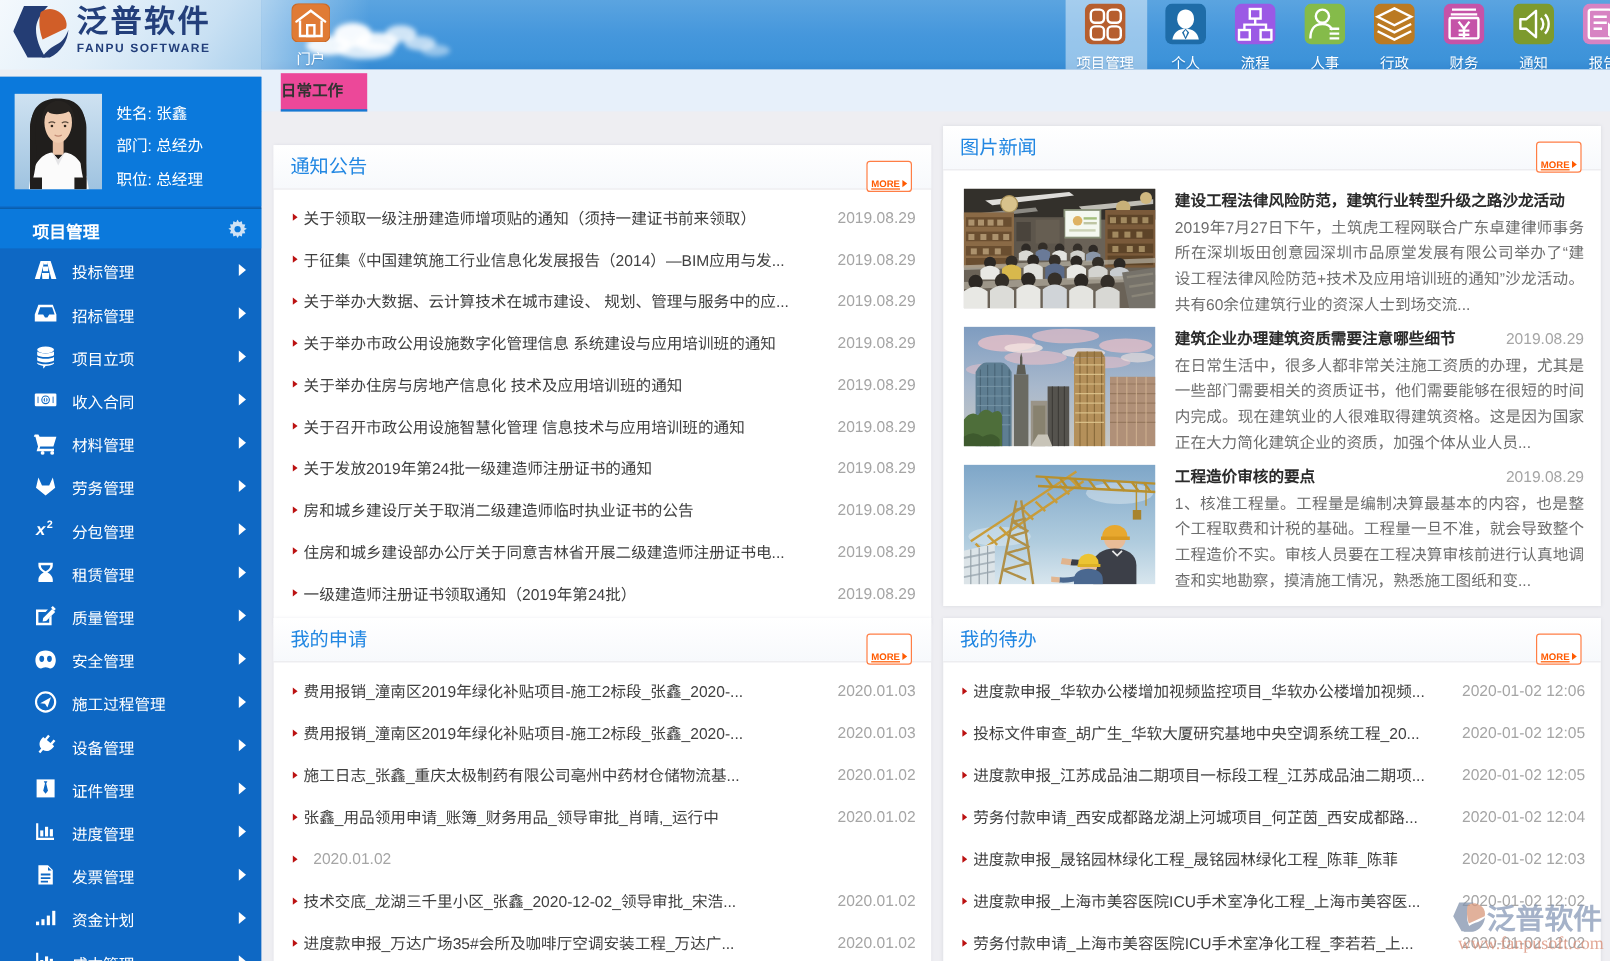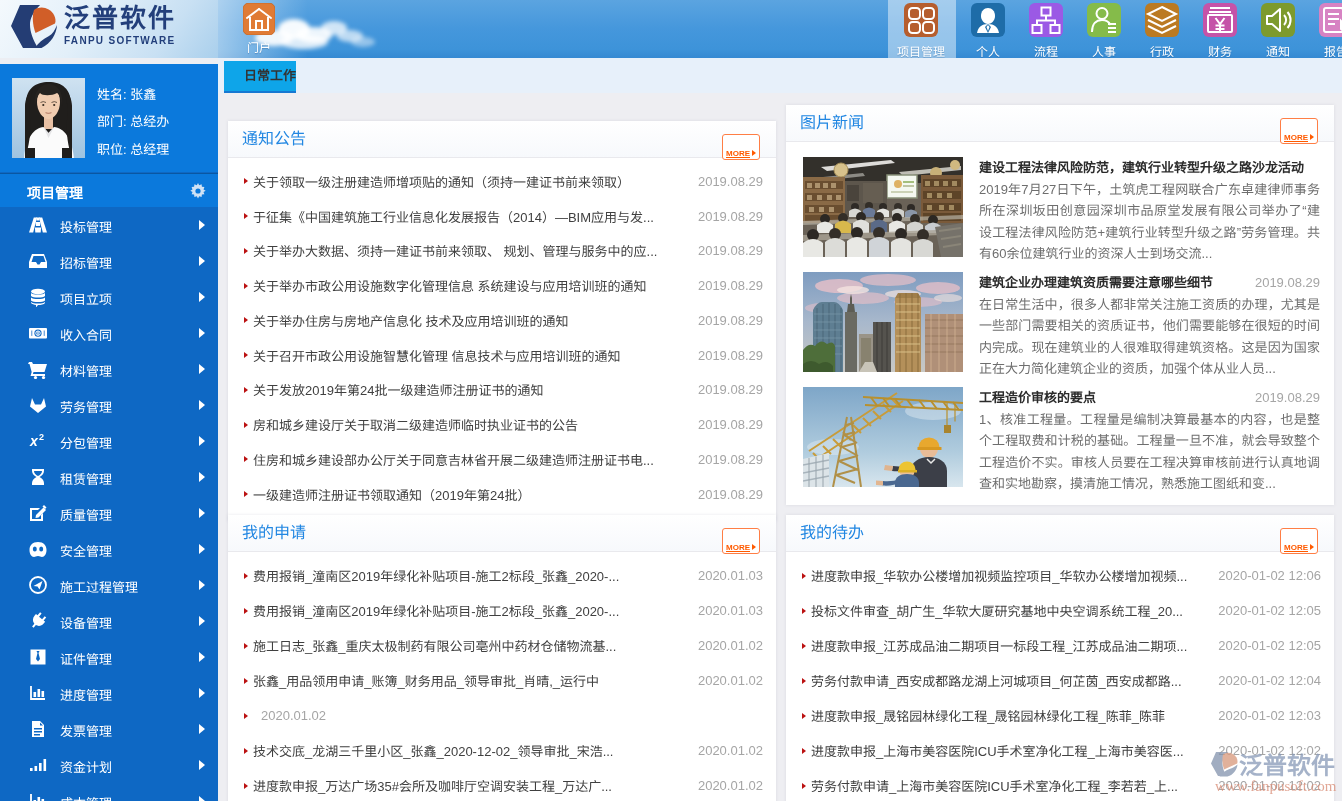--- a/index.html
+++ b/index.html
@@ -31,23 +31,23 @@
 #band .btext{position:absolute;left:27px;top:8px;font-size:14px;font-weight:bold;color:#fff;}
 #band .gear{position:absolute;right:12px;top:9px;}
 #menu{position:absolute;left:0;top:143px;width:218px;}
 .mitem{position:relative;height:36px;}
 .mitem .micon{position:absolute;left:28px;top:8px;width:20px;height:20px;}
 .mitem .mtext{position:absolute;left:60px;top:10px;font-size:13px;color:#fff;}
 .mitem .marrow{position:absolute;right:13px;top:13px;width:0;height:0;
   border-left:6px solid #fff;border-top:5px solid transparent;border-bottom:5px solid transparent;}
 
 #tabstrip{position:absolute;left:218px;top:58px;width:1124px;height:35px;background:#e7f0fa;}
-#tab1{position:absolute;left:6px;top:3px;width:72px;height:33px;background:#0ea5e9;
+#tab1{position:absolute;left:16px;top:3px;width:72px;height:33px;background:#ec4899;
   border-bottom:3px solid #1678d2;color:#333;font-size:13px;font-weight:bold;
-  text-align:right;line-height:30px;}
+  text-align:left;line-height:30px;}
 #content{position:absolute;left:218px;top:93px;width:1124px;height:708px;background:#eeeef2;}
 .panel{position:absolute;background:#fff;box-shadow:0 0 3px rgba(120,130,150,0.18);}
 #p1{left:10px;top:12px;width:548px;height:400px;margin-top:16px;}
 #p2{left:568px;top:12px;width:548px;height:400px;}
 #p3{left:10px;top:422px;width:548px;height:290px;}
 #p4{left:568px;top:422px;width:548px;height:290px;}
 .phead{position:relative;height:37px;border-bottom:1px solid #e9e9ed;background:linear-gradient(180deg,#ffffff,#f7f9fc);}
 .phead .ptitle{position:absolute;left:14px;top:4px;font-size:16px;color:#2287e2;}
 .phead .more{position:absolute;right:16px;top:13px;height:15px;line-height:13px;padding:12px 3px;
   border:1px solid #ff7e45;border-radius:3px;background:#fff;color:#ff5a00;
@@ -405,21 +405,21 @@
           <span class="ltxt">关于领取一级注册建造师增项贴的通知（须持一建证书前来领取）</span>
           <span class="ldate">2019.08.29</span>
         </li>
       <li>
           <span class="rtri"></span>
           <span class="ltxt">于征集《中国建筑施工行业信息化发展报告（2014）—BIM应用与发...</span>
           <span class="ldate">2019.08.29</span>
         </li>
       <li>
           <span class="rtri"></span>
-          <span class="ltxt">关于举办大数据、须持一建证书前来领取、 规划、管理与服务中的应...</span>
+          <span class="ltxt">关于举办大数据、云计算技术在城市建设、 规划、管理与服务中的应...</span>
           <span class="ldate">2019.08.29</span>
         </li>
       <li>
           <span class="rtri"></span>
           <span class="ltxt">关于举办市政公用设施数字化管理信息 系统建设与应用培训班的通知</span>
           <span class="ldate">2019.08.29</span>
         </li>
       <li>
           <span class="rtri"></span>
           <span class="ltxt">关于举办住房与房地产信息化 技术及应用培训班的通知</span>
@@ -565,21 +565,21 @@
               <path d="M44,84 q10,-8 20,0 v16 h-20 z" fill="#e8e8e4"></path>
               <path d="M66,84 q10,-8 20,0 v16 h-20 z" fill="#d0d4d8"></path>
               <path d="M88,85 q10,-8 20,0 v15 h-20 z" fill="#e4e4e0"></path>
               <path d="M110,86 q10,-8 20,0 v14 h-20 z" fill="#d8d8d4"></path>
         </g>
         <path d="M132,70 L160,66 L160,100 L138,100 Z" fill="#76726a"></path>
         <path d="M136,74 L158,71 M138,82 L158,79 M140,90 L158,87" stroke="#8a8578" stroke-width="2"></path>
       </svg></div>
       <div class="ntxt">
         <div class="ntitle">建设工程法律风险防范，建筑行业转型升级之路沙龙活动</div>
-        <div class="nbody">2019年7月27日下午，土筑虎工程网联合广东卓建律师事务所在深圳坂田创意园深圳市品原堂发展有限公司举办了“建设工程法律风险防范+建筑行业转型升级之路”劳务管理。共有60余位建筑行业的资深人士到场交流...</div>
+        <div class="nbody">2019年7月27日下午，土筑虎工程网联合广东卓建律师事务所在深圳坂田创意园深圳市品原堂发展有限公司举办了“建设工程法律风险防范+技术及应用培训班的通知”沙龙活动。共有60余位建筑行业的资深人士到场交流...</div>
       </div>
     </div>
     <div class="news">
       <div class="nimg" id="img2"><svg width="160" height="100" viewBox="0 0 160 100">
         <defs>
           <linearGradient id="sky2" x1="0" y1="0" x2="0" y2="1">
             <stop offset="0" stop-color="#7e9cc0"></stop>
                 <stop offset="0.5" stop-color="#a8b8cc"></stop>
             <stop offset="1" stop-color="#c8c8c4"></stop>
           </linearGradient>

